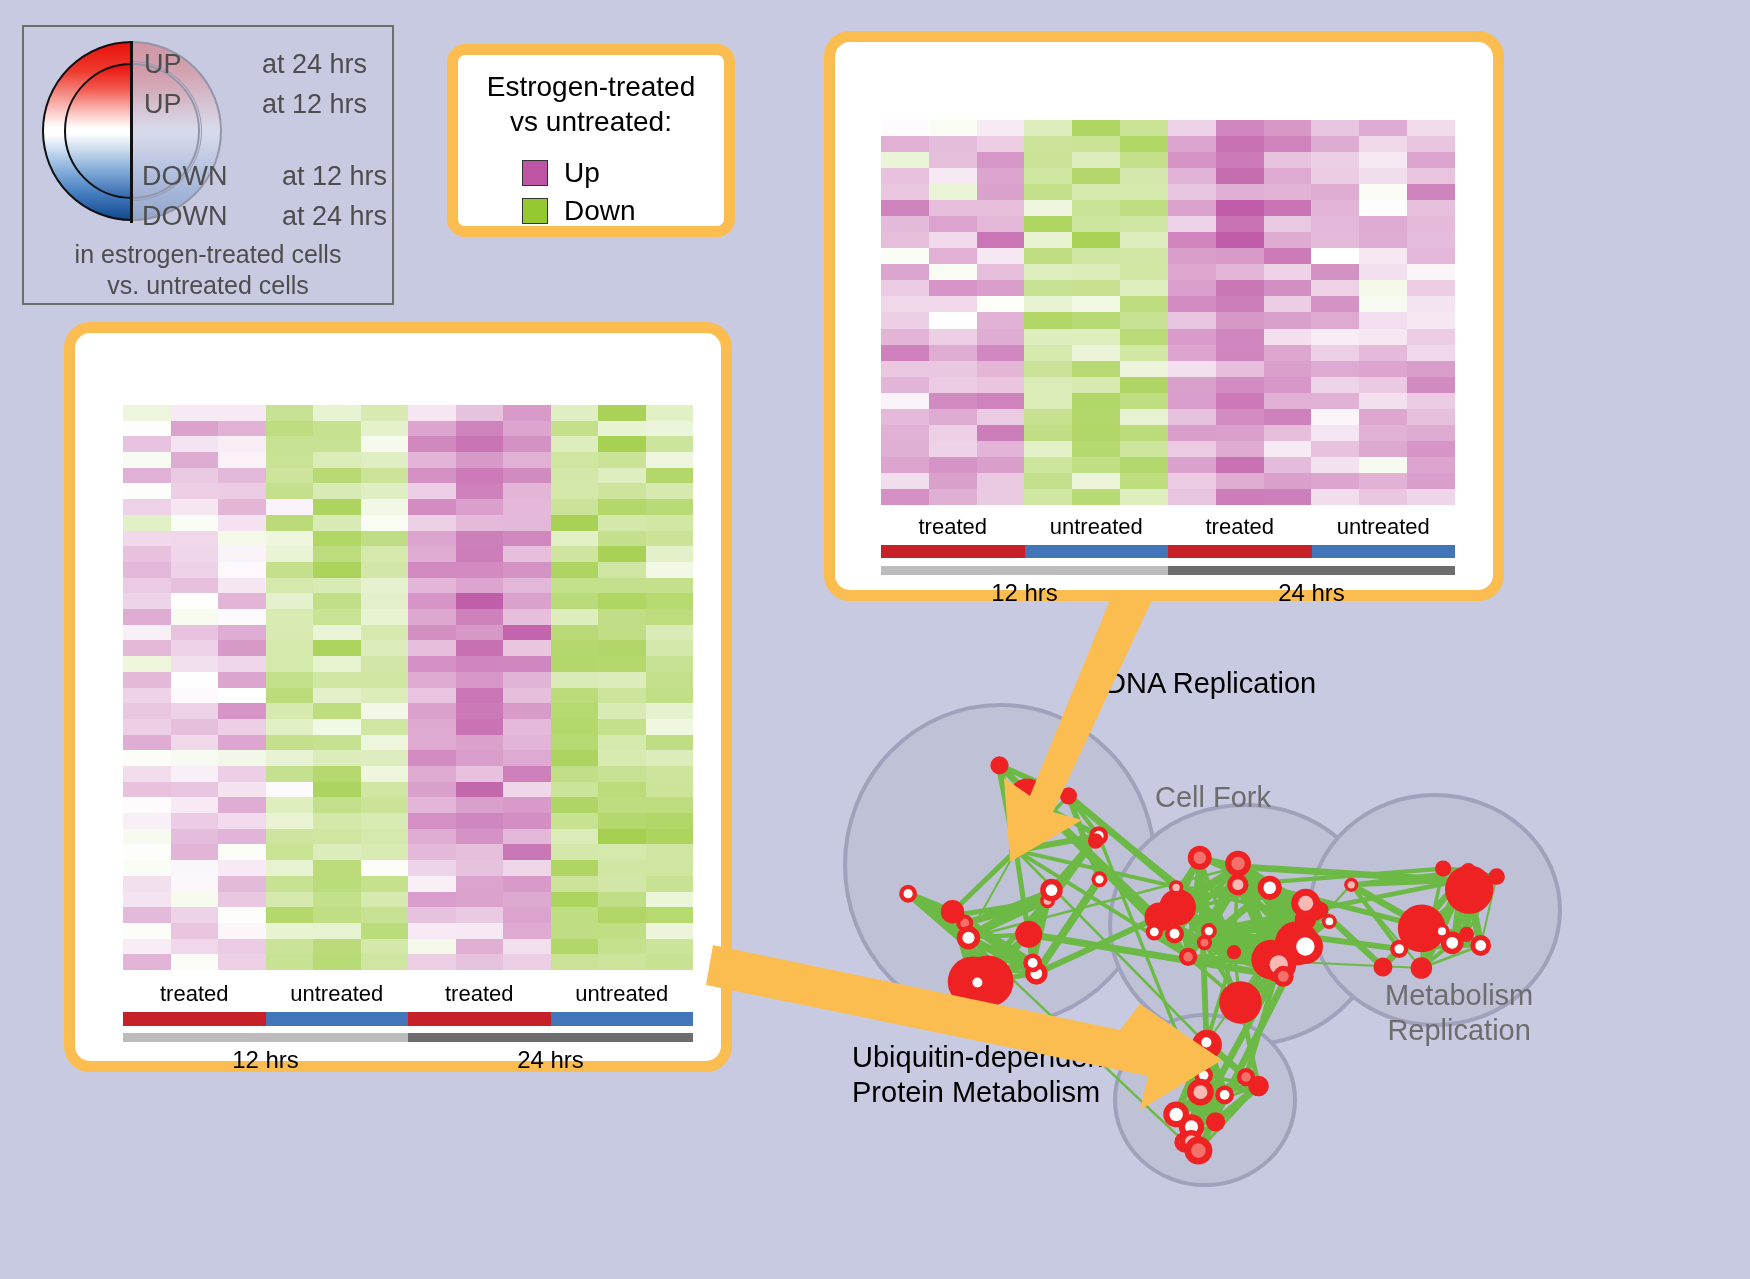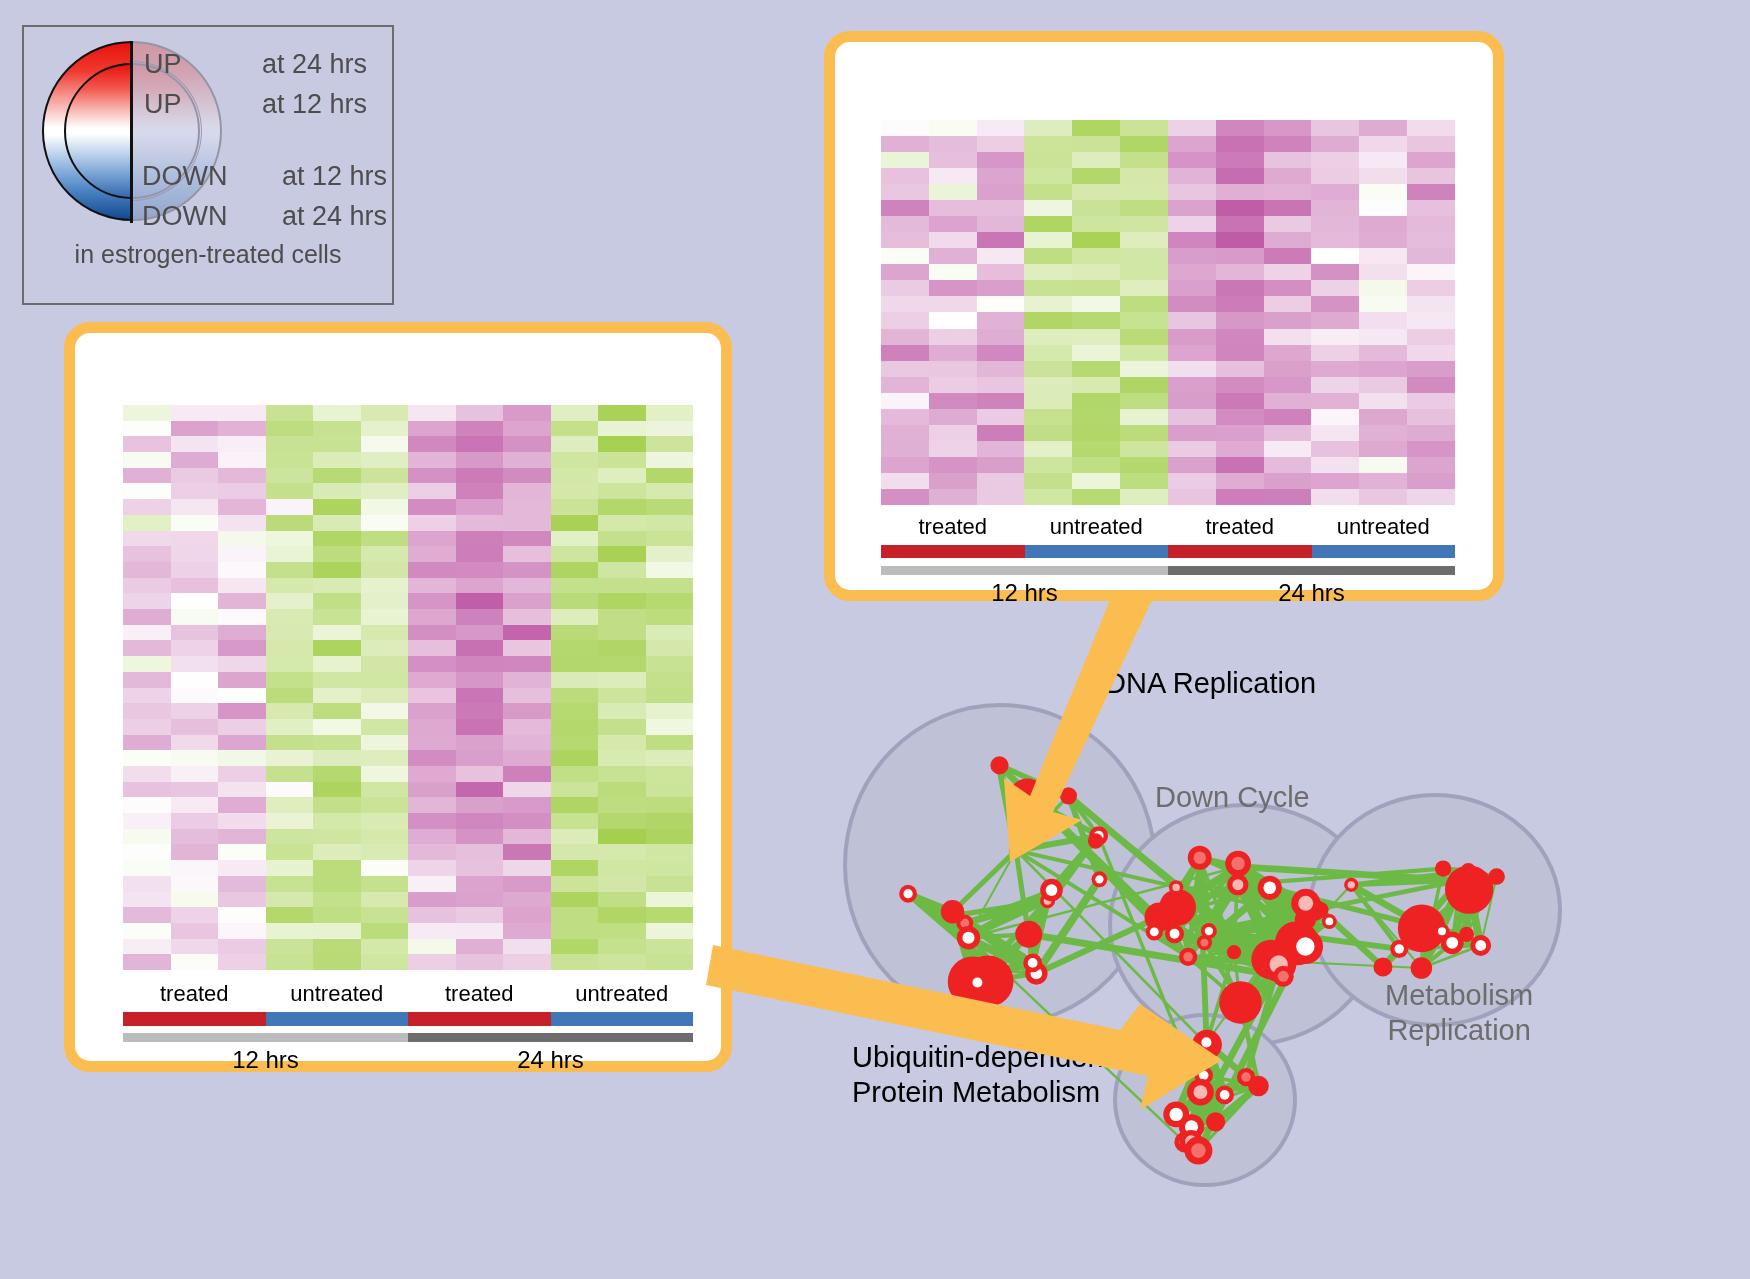--- a/index.html
+++ b/index.html
@@ -108,23 +108,38 @@
     <div class="wheel-time" style="left:238px;top:62px;">at 12 hrs</div>
 
     <div class="wheel-lbl" style="left:118px;top:134px;">DOWN</div>
     <div class="wheel-time" style="left:258px;top:134px;">at 12 hrs</div>
 
     <div class="wheel-lbl" style="left:118px;top:174px;">DOWN</div>
     <div class="wheel-time" style="left:258px;top:174px;">at 24 hrs</div>
 
     <div id="wheel-foot">
       <div>in estrogen-treated cells</div>
+      <div>vs. untreated cells</div>
     </div>
   </div>
 
+  <div id="key-box">
+    <div id="key-title">
+      <div>Estrogen-treated</div>
+      <div>vs untreated:</div>
+    </div>
+    <div class="key-row" style="top:102px;">
+      <span class="swatch" id="sw-up" style="background: rgb(189, 85, 164);"></span>
+      <span class="key-lbl">Up</span>
+    </div>
+    <div class="key-row" style="top:140px;">
+      <span class="swatch" id="sw-down" style="background: rgb(150, 200, 50);"></span>
+      <span class="key-lbl">Down</span>
+    </div>
+  </div>
 
   <div class="panel" id="panel-rf">
     <div class="hm" id="rf-hm" style="grid-template-columns: repeat(12, 1fr); grid-template-rows: repeat(24, 1fr);">
         <i style="background: rgb(253, 251, 253);"></i>
         <i style="background: rgb(248, 252, 242);"></i>
         <i style="background: rgb(247, 234, 244);"></i>
         <i style="background: rgb(221, 237, 189);"></i>
         <i style="background: rgb(175, 213, 99);"></i>
         <i style="background: rgb(202, 227, 151);"></i>
         <i style="background: rgb(237, 209, 230);"></i>
@@ -1514,21 +1529,21 @@
           <circle cx="425.5491408895841" cy="501.8186116996303" r="5.029922065637039" fill="#ee2222"></circle>
         </g>
         <g>
           <circle cx="468.5028510727205" cy="466.03216374882305" r="10.340312648257386" fill="#ee2222"></circle>
           <circle cx="468.5028510727205" cy="466.03216374882305" r="5.376962577093841" fill="#ee2222"></circle>
         </g>
       </g>
   </svg>
 
   <div class="cluster-lbl" style="left:1105px;top:666px;color:#000;">DNA Replication</div>
-  <div class="cluster-lbl" style="left:1155px;top:780px;color:#6d6d6d;">Down Cycle</div>
+  <div class="cluster-lbl" style="left:1155px;top:780px;color:#6d6d6d;">Cell Fork</div>
   <div class="cluster-lbl" style="left:1385px;top:978px;color:#6d6d6d;text-align:center;">
      <div>Metabolism</div>
      <div>Replication</div>
   </div>
   <div class="cluster-lbl" style="left:852px;top:1040px;color:#000;">
      <div>Ubiquitin-dependent</div>
      <div>Protein Metabolism</div>
   </div>
 
   <svg class="arrow-svg" viewBox="0 0 1750 1279">

